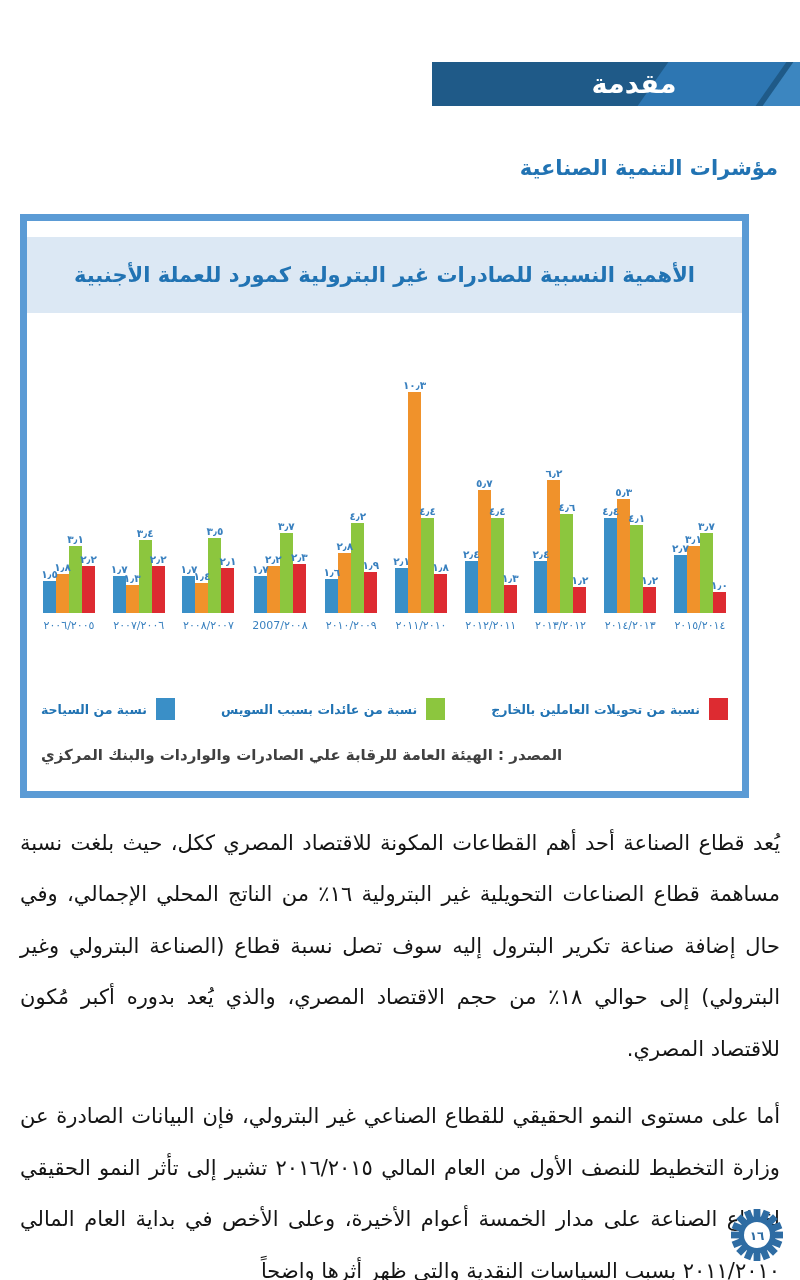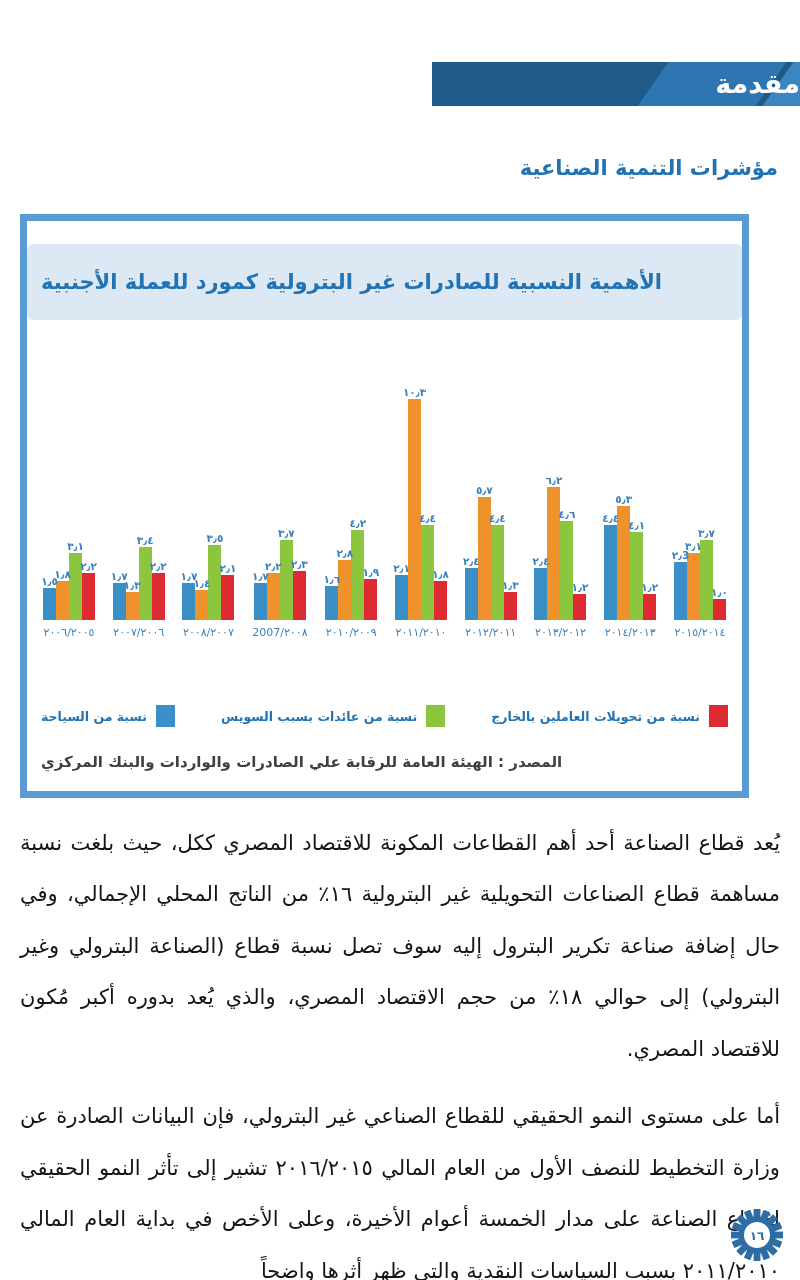--- a/index.html
+++ b/index.html
@@ -15,35 +15,35 @@
   #header-band .diag1{
     position:absolute;top:-4px;bottom:-4px;left:60%;width:32%;
     background:#2d76b2;transform:skewX(-35deg);
   }
   #header-band .diag2{
     position:absolute;top:-4px;bottom:-4px;left:94%;width:25%;
     background:#3c86c0;transform:skewX(-35deg);
   }
   .band-title{
     position:relative;color:#ffffff;font-size:27px;font-weight:bold;
-    line-height:44px;padding-left:36px;direction:rtl;text-align:right;
+    line-height:44px;padding-left:36px;direction:rtl;text-align:center;
   }
   
   #subtitle{
     position:absolute;top:156px;right:22px;color:#2173b3;
     font-size:21px;font-weight:bold;direction:rtl;
   }
   
   #chart-box{
     position:absolute;left:20px;top:214px;width:715px;height:570px;
     border:7px solid #5b9bd5;background:#ffffff;
   }
   .title-band{
-    margin-top:23px;height:76px;background:#dce8f4;
-    display:flex;align-items:center;justify-content:flex-start;border-radius:6px;
+    margin-top:16px;height:76px;background:#dce8f4;
+    display:flex;align-items:center;justify-content:center;
   }
   .chart-title{
     color:#2173b3;font-size:21px;font-weight:bold;direction:rtl;
     text-align:center;padding:0 14px;
   }
   .plot{
     height:325px;margin:0 16px;display:flex;
     justify-content:space-between;align-items:flex-end;
   }
   .group{display:flex;flex-direction:column;align-items:center;}
@@ -284,21 +284,21 @@
           <div class="bar-wrap">
             <span class="bar-value" dir="ltr">١٫٢</span>
             <div class="bar" style="height: 25.8px; background: rgb(221, 43, 49);"></div>
           </div>
         </div>
         <div class="cat" dir="ltr">٢٠١٤/٢٠١٣</div>
       </div>
       <div class="group">
         <div class="bars">
           <div class="bar-wrap">
-            <span class="bar-value" dir="ltr">٢٫3</span>
+            <span class="bar-value" dir="ltr">٢٫٧</span>
             <div class="bar" style="height: 58.05px; background: rgb(58, 143, 199);"></div>
           </div>
           <div class="bar-wrap">
             <span class="bar-value" dir="ltr">٣٫١</span>
             <div class="bar" style="height: 66.65px; background: rgb(240, 146, 43);"></div>
           </div>
           <div class="bar-wrap">
             <span class="bar-value" dir="ltr">٣٫٧</span>
             <div class="bar" style="height: 79.55px; background: rgb(140, 198, 62);"></div>
           </div>

